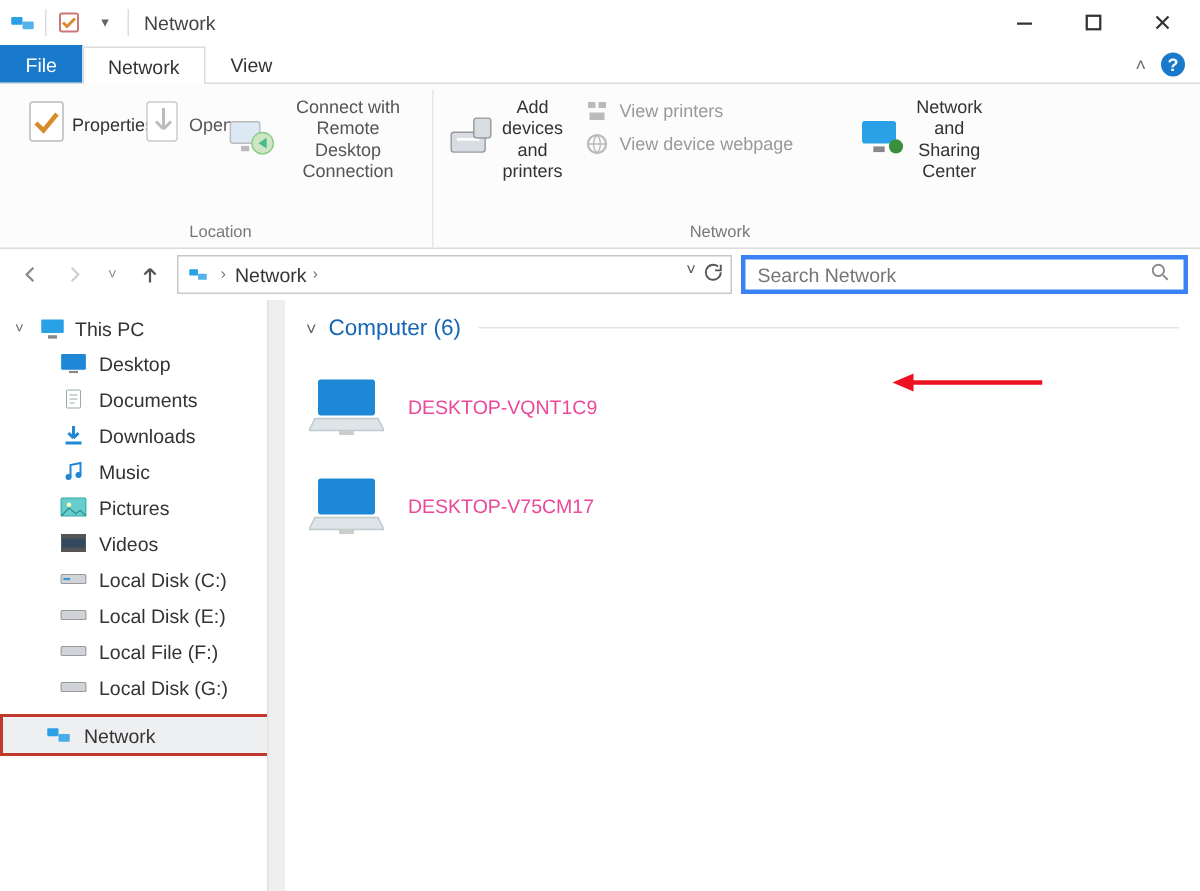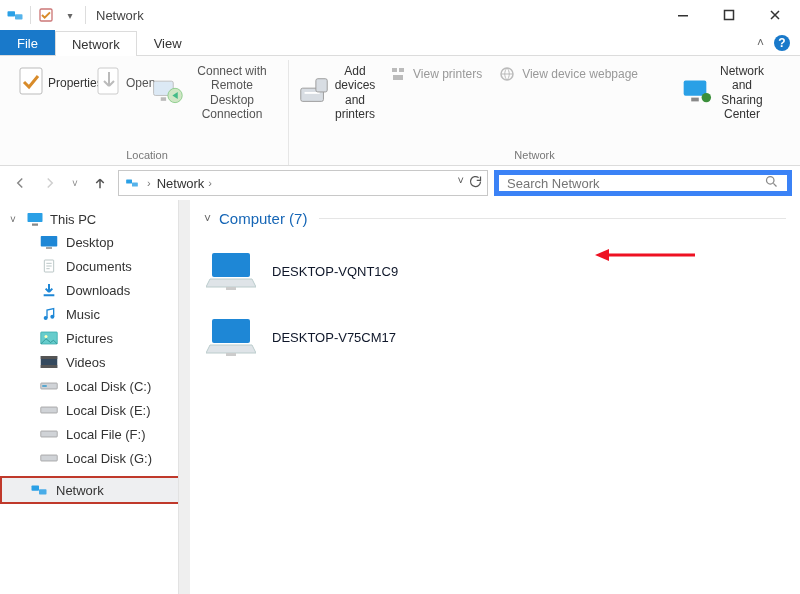--- a/index.html
+++ b/index.html
@@ -23,50 +23,50 @@
   .help-icon { width:16px; height:16px; border-radius:50%; background:#1979ca; color:#fff; display:inline-flex; align-items:center; justify-content:center; font-size:12px; font-weight:bold; }
 
   
   .ribbon { height: 110px; background: #fcfcfc; border-bottom: 1px solid #dcdcdc; display: flex; padding: 4px 6px 0; }
   .group { display: flex; flex-direction: column; align-items: center; padding: 0 8px; border-right: 1px solid #e6e6e6; }
   .group:last-child { border-right: none; }
   .group-items { display: flex; flex: 1; align-items: flex-start; gap: 10px; }
   .big-btn { width: 68px; display: flex; flex-direction: row; align-items: center; padding-top: 4px; text-align: center; line-height: 1.2; font-size: 12px; color: #555; }
   .big-btn.on { color: #333; }
   .big-btn .bicon { width: 34px; height: 34px; display:flex; align-items:center; justify-content:center; margin-bottom: 4px; }
-  .small-col { display: flex; flex-direction: row; gap: 16px; padding-top: 6px; }
+  .small-col { display: flex; flex-direction: column; gap: 6px; padding-top: 6px; }
   .small-btn { display: flex; align-items: center; gap: 6px; font-size: 12px; color: #999; }
   .group-label { font-size: 11px; color: #777; text-align: center; padding: 2px 0 4px; }
 
   
   .addrbar { height: 34px; display: flex; align-items: center; padding: 4px 8px; gap: 6px; }
   .navbtn { width: 24px; height: 24px; display:flex; align-items:center; justify-content:center; color:#777; }
   .addrbox { flex: 0 0 370px; height: 26px; border: 1px solid #c8c8c8; display: flex; align-items: center; padding: 0 4px; gap: 6px; }
   .crumb { font-size: 13px; color: #333; display:flex; align-items:center; gap:4px; }
   .addrbox .right { margin-left: auto; display:flex; gap:4px; color:#555; }
-  .searchbox { flex: 1; height: 26px; border: 5px solid #3b82f6; display: flex; align-items: center; padding: 0 8px; color: #999; font-size: 13px; justify-content: space-between; }
+  .searchbox { flex: 1; height: 26px; border: 3px solid #3b82f6; display: flex; align-items: center; padding: 0 8px; color: #999; font-size: 13px; justify-content: space-between; }
   .searchbox input { border:none; outline:none; width: 100%; font-size:13px; color:#555; }
 
   
   .main { display: flex; height: calc(594px - 30px - 26px - 110px - 34px); }
   .nav { width: 190px; background: #fff; padding: 8px 0 0 0; overflow: hidden; position: relative; }
   .nav .scrollgutter { position:absolute; top:0; right:0; width:12px; height:100%; background:#efefef; border-left:1px solid #e2e2e2; }
   .tree { list-style:none; }
   .tree .root { display:flex; align-items:center; gap:6px; padding:3px 4px 3px 10px; font-size:13px; }
   .tree .root .chev { width:10px; color:#666; font-size:10px; }
   .tree .child { display:flex; align-items:center; gap:8px; padding:4px 4px 4px 40px; font-size:13px; }
   .tree .node-network { margin-top:6px; outline:2px solid #c0392b; outline-offset:-2px; background:#eeeff1; display:flex; align-items:center; gap:8px; padding:6px 4px 6px 30px; font-size:13px; }
   .ticon { width:18px; height:16px; display:inline-flex; align-items:center; justify-content:center; }
 
   .content { flex:1; padding: 10px 14px; position:relative; }
   .section-header { display:flex; align-items:center; gap:8px; color:#1666b6; font-size:15px; margin-bottom:14px; }
   .section-header .chev { color:#666; font-size:12px; }
   .computer-item { display:flex; align-items:center; gap:16px; padding:8px 2px; margin-bottom:6px; }
   .computer-item .cicon { width:50px; height:44px; display:flex; align-items:center; justify-content:center; }
-  .computer-item .label { font-size:13px; color:#0f172a; }
+  .computer-item .label { font-size:13px; color:#ec4899; }
   .arrow-annot { position:absolute; left:405px; top:45px; }
 </style>
 </head>
 <body>
 
 <div class="titlebar">
   <div class="qat">
     <span class="qicon">
       <svg width="18" height="18" viewBox="0 0 24 24">
           <rect x="2" y="7" width="10" height="7" rx="1" fill="#2aa0e6"></rect>
@@ -360,21 +360,21 @@
         </span>
         <span>Network</span>
       </li>
     </ul>
     <div class="scrollgutter"></div>
   </div>
 
   <div class="content">
     <div class="section-header">
       <span class="chev">˅</span>
-      <span>Computer (7)</span>
+      <span>Computer (6)</span>
       <span style="flex:1; border-bottom:1px solid #e5e5e5; margin-left:4px;"></span>
     </div>
 
     <div class="computer-item">
       <span class="cicon">
         <svg width="50" height="44" viewBox="0 0 50 44">
             <rect x="6" y="4" width="38" height="24" rx="2" fill="#1e87d6"></rect>
             <rect x="6" y="4" width="38" height="24" rx="2" fill="none" stroke="#5aa" stroke-opacity="0"></rect>
             <polygon points="4,30 46,30 50,38 0,38" fill="#dfe4e8" stroke="#bcc"></polygon>
             <rect x="20" y="38" width="10" height="3" fill="#ccc"></rect>

